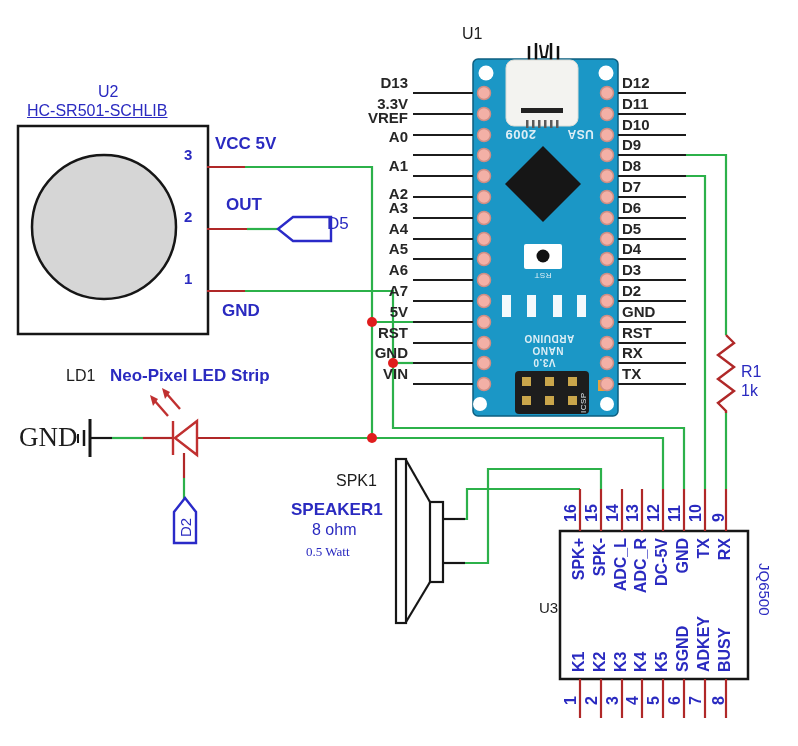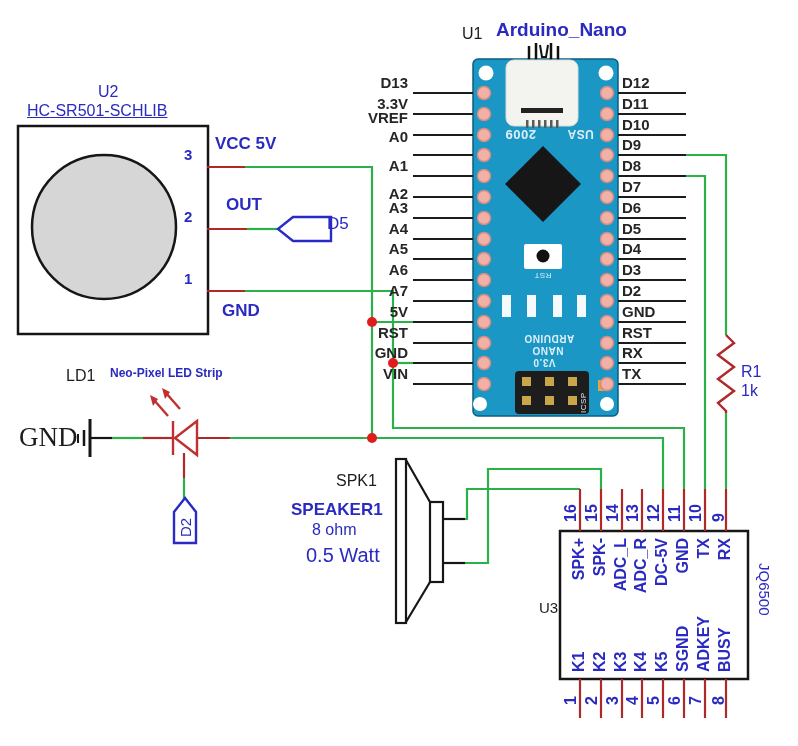--- a/index.html
+++ b/index.html
@@ -228,21 +228,20 @@
   </g>
 
   <g fill="#e01d1d">
     <circle cx="372" cy="306" r="5"></circle>
     <circle cx="393" cy="347" r="5"></circle>
     <circle cx="372" cy="422" r="5"></circle>
   </g>
 </svg>
 
 <span class="t" style="left:462px;top:10px;font-size:16px;">U1</span>
-<span class="t blue b" style="left:496px;top:4px;font-size:19px;">Arduino_Nano</span>
 
 <span class="t pl" style="left:280px;top:59px;">D13</span>
 <span class="t pl" style="left:280px;top:80px;">3.3V</span>
 <span class="t pl" style="left:280px;top:94px;">VREF</span>
 <span class="t pl" style="left:280px;top:113px;">A0</span>
 <span class="t pl" style="left:280px;top:142px;">A1</span>
 <span class="t pl" style="left:280px;top:170px;">A2</span>
 <span class="t pl" style="left:280px;top:184px;">A3</span>
 <span class="t pl" style="left:280px;top:205px;">A4</span>
 <span class="t pl" style="left:280px;top:225px;">A5</span>
@@ -283,27 +282,27 @@
 <span class="t pnum" style="left:184px;top:193px;">2</span>
 <span class="t pnum" style="left:184px;top:255px;">1</span>
 <span class="t blue b" style="left:215px;top:119px;font-size:17px;">VCC 5V</span>
 <span class="t blue b" style="left:226px;top:180px;font-size:17px;">OUT</span>
 <span class="t blue b" style="left:222px;top:286px;font-size:17px;">GND</span>
 
 <span class="t blue" style="left:327px;top:199px;font-size:17px;">D5</span>
 <span class="t blue rot-up" style="left:178px;top:521px;font-size:15px;">D2</span>
 
 <span class="t" style="left:66px;top:352px;font-size:16px;">LD1</span>
-<span class="t blue b" style="left:110px;top:351px;font-size:12px;">Neo-Pixel LED Strip</span>
+<span class="t blue b" style="left:110px;top:351px;font-size:17px;">Neo-Pixel LED Strip</span>
 <span class="t serif" style="left:19px;top:408px;font-size:27px;">GND</span>
 
 <span class="t" style="left:336px;top:457px;font-size:16px;">SPK1</span>
 <span class="t blue b" style="left:291px;top:485px;font-size:17px;">SPEAKER1</span>
 <span class="t blue" style="left:312px;top:506px;font-size:16px;">8 ohm</span>
-<span class="t blue" style="left:306px;top:529px;font-size:20px;">0.5 Watt</span>
+<span class="t blue" style="left:306px;top:529px;font-size:13px;font-family:Liberation Serif, serif;">0.5 Watt</span>
 
 <span class="t blue" style="left:741px;top:348px;font-size:16px;">R1</span>
 <span class="t blue" style="left:741px;top:367px;font-size:16px;">1k</span>
 
 <span class="t" style="left:539px;top:584px;font-size:15px;">U3</span>
 <span class="t blue rot-down" style="left:772px;top:547px;font-size:15px;">JQ6500</span>
 
 <span class="t jqt rot-up" style="left:563px;top:506px;">16</span>
 <span class="t jqt rot-up" style="left:584px;top:506px;">15</span>
 <span class="t jqt rot-up" style="left:605px;top:506px;">14</span>

